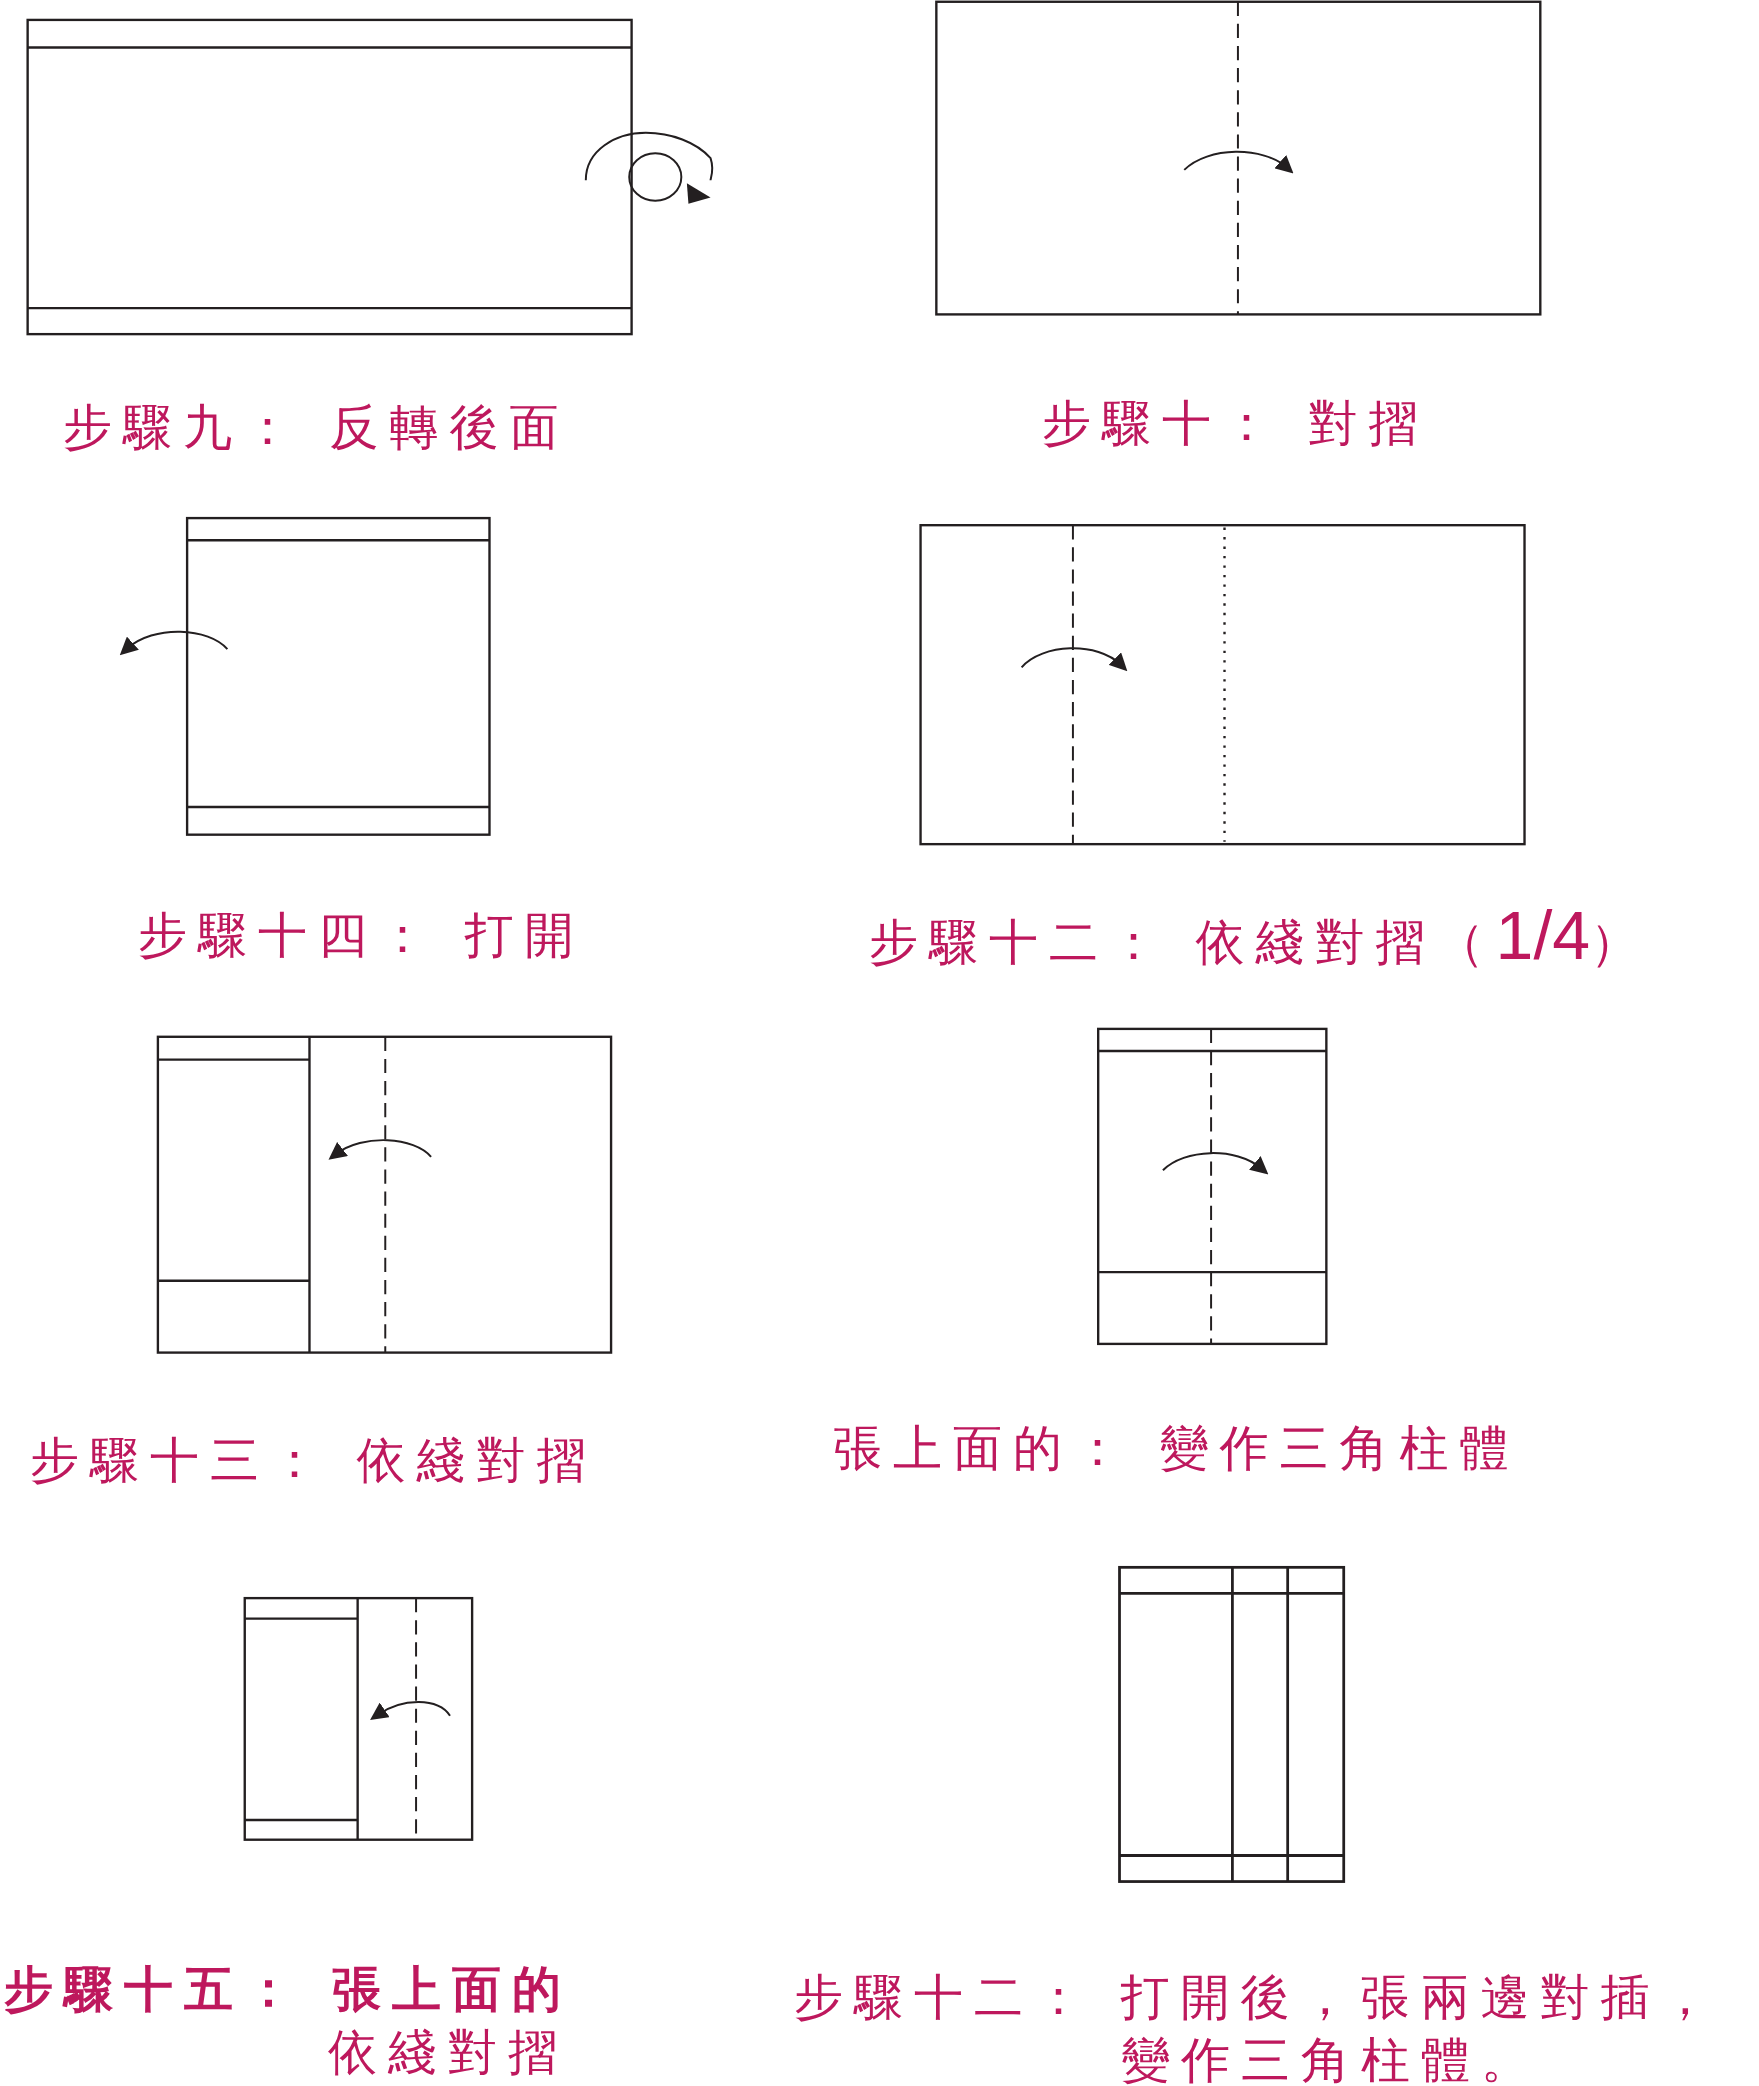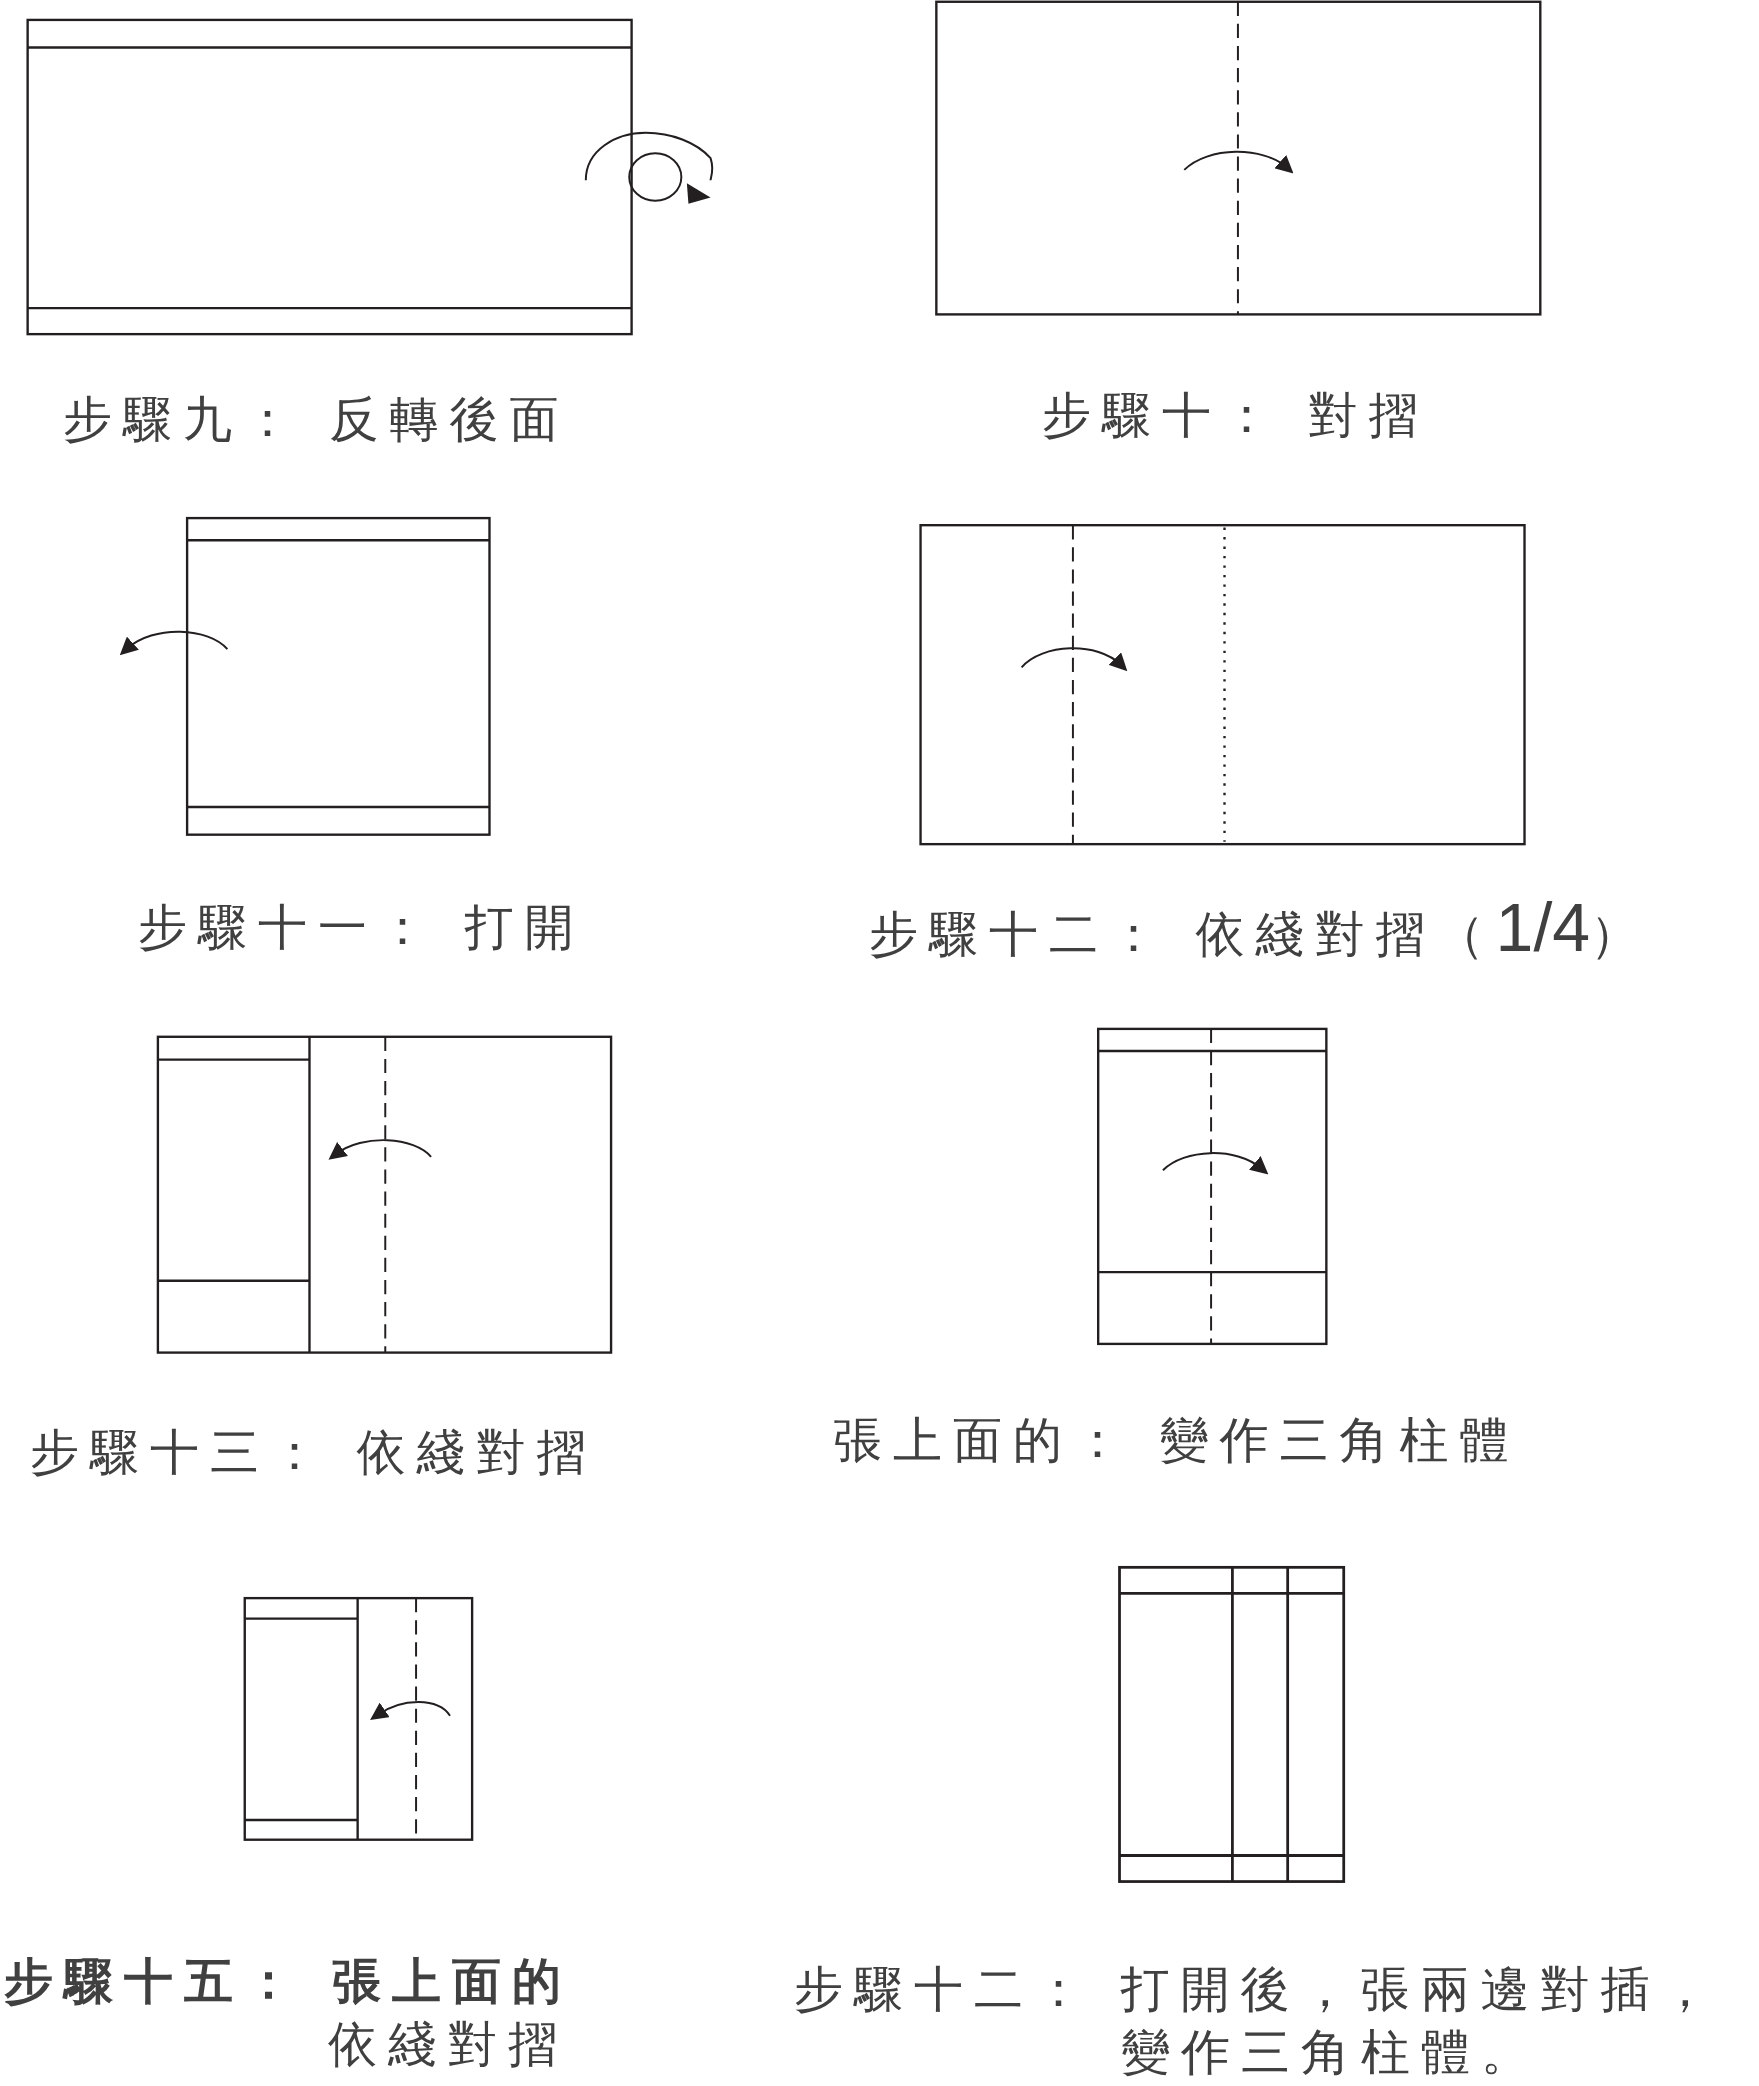--- a/index.html
+++ b/index.html
@@ -1,18 +1,18 @@
 <!DOCTYPE html>
 <html style="font-size:12.6px"><head>
 <meta charset="utf-8">
 <style>
   html, body { margin: 0; padding: 0; background: #ffffff; }
   body { width: 1759px; height: 2087px; position: relative; overflow: hidden; font-family: "DejaVu Serif", "Liberation Serif", serif; color: #231f20; }
   svg.diagram { position: absolute; left: 0; top: 0; }
-  .label { position: absolute; font-size: 49px; line-height: 55px; letter-spacing: 11px; white-space: nowrap; color: #404040; }
+  .label { position: absolute; font-size: 49px; line-height: 55px; letter-spacing: 11px; white-space: nowrap; color: #be185d; margin-top: 8px; }
   .label .big { font-family: "Liberation Sans", "DejaVu Sans", sans-serif; font-size: 68px; letter-spacing: 0; font-weight: normal; }
 </style>
 </head>
 <body>
 
 <svg class="diagram" width="1759" height="2087" viewBox="0 0 2228 2643" xmlns="http://www.w3.org/2000/svg">
   <defs>
     <marker id="arrowhead" viewBox="0 0 10 10" refX="5" refY="5" markerWidth="9" markerHeight="9" orient="auto-start-reverse">
       <path d="M0,0 L10,5 L0,10 z" fill="#231f20"></path>
     </marker>
@@ -88,21 +88,21 @@
   <span>步驟九：</span>
   <span>反轉後面</span>
 </div>
 
 <div class="label" style="left:1042px; top:388px;">
   <span>步驟十：</span>
   <span>對摺</span>
 </div>
 
 <div class="label" style="left:138px; top:900px;">
-  <span>步驟十一：</span>
+  <span>步驟十四：</span>
   <span>打開</span>
 </div>
 
 <div class="label" style="left:869px; top:900px;">
   <span>步驟十二：</span>
   <span>依綫對摺</span><span>（</span><span class="big">1/4</span><span>）</span>
 </div>
 
 <div class="label" style="left:30px; top:1425px;">
   <span>步驟十三：</span>

